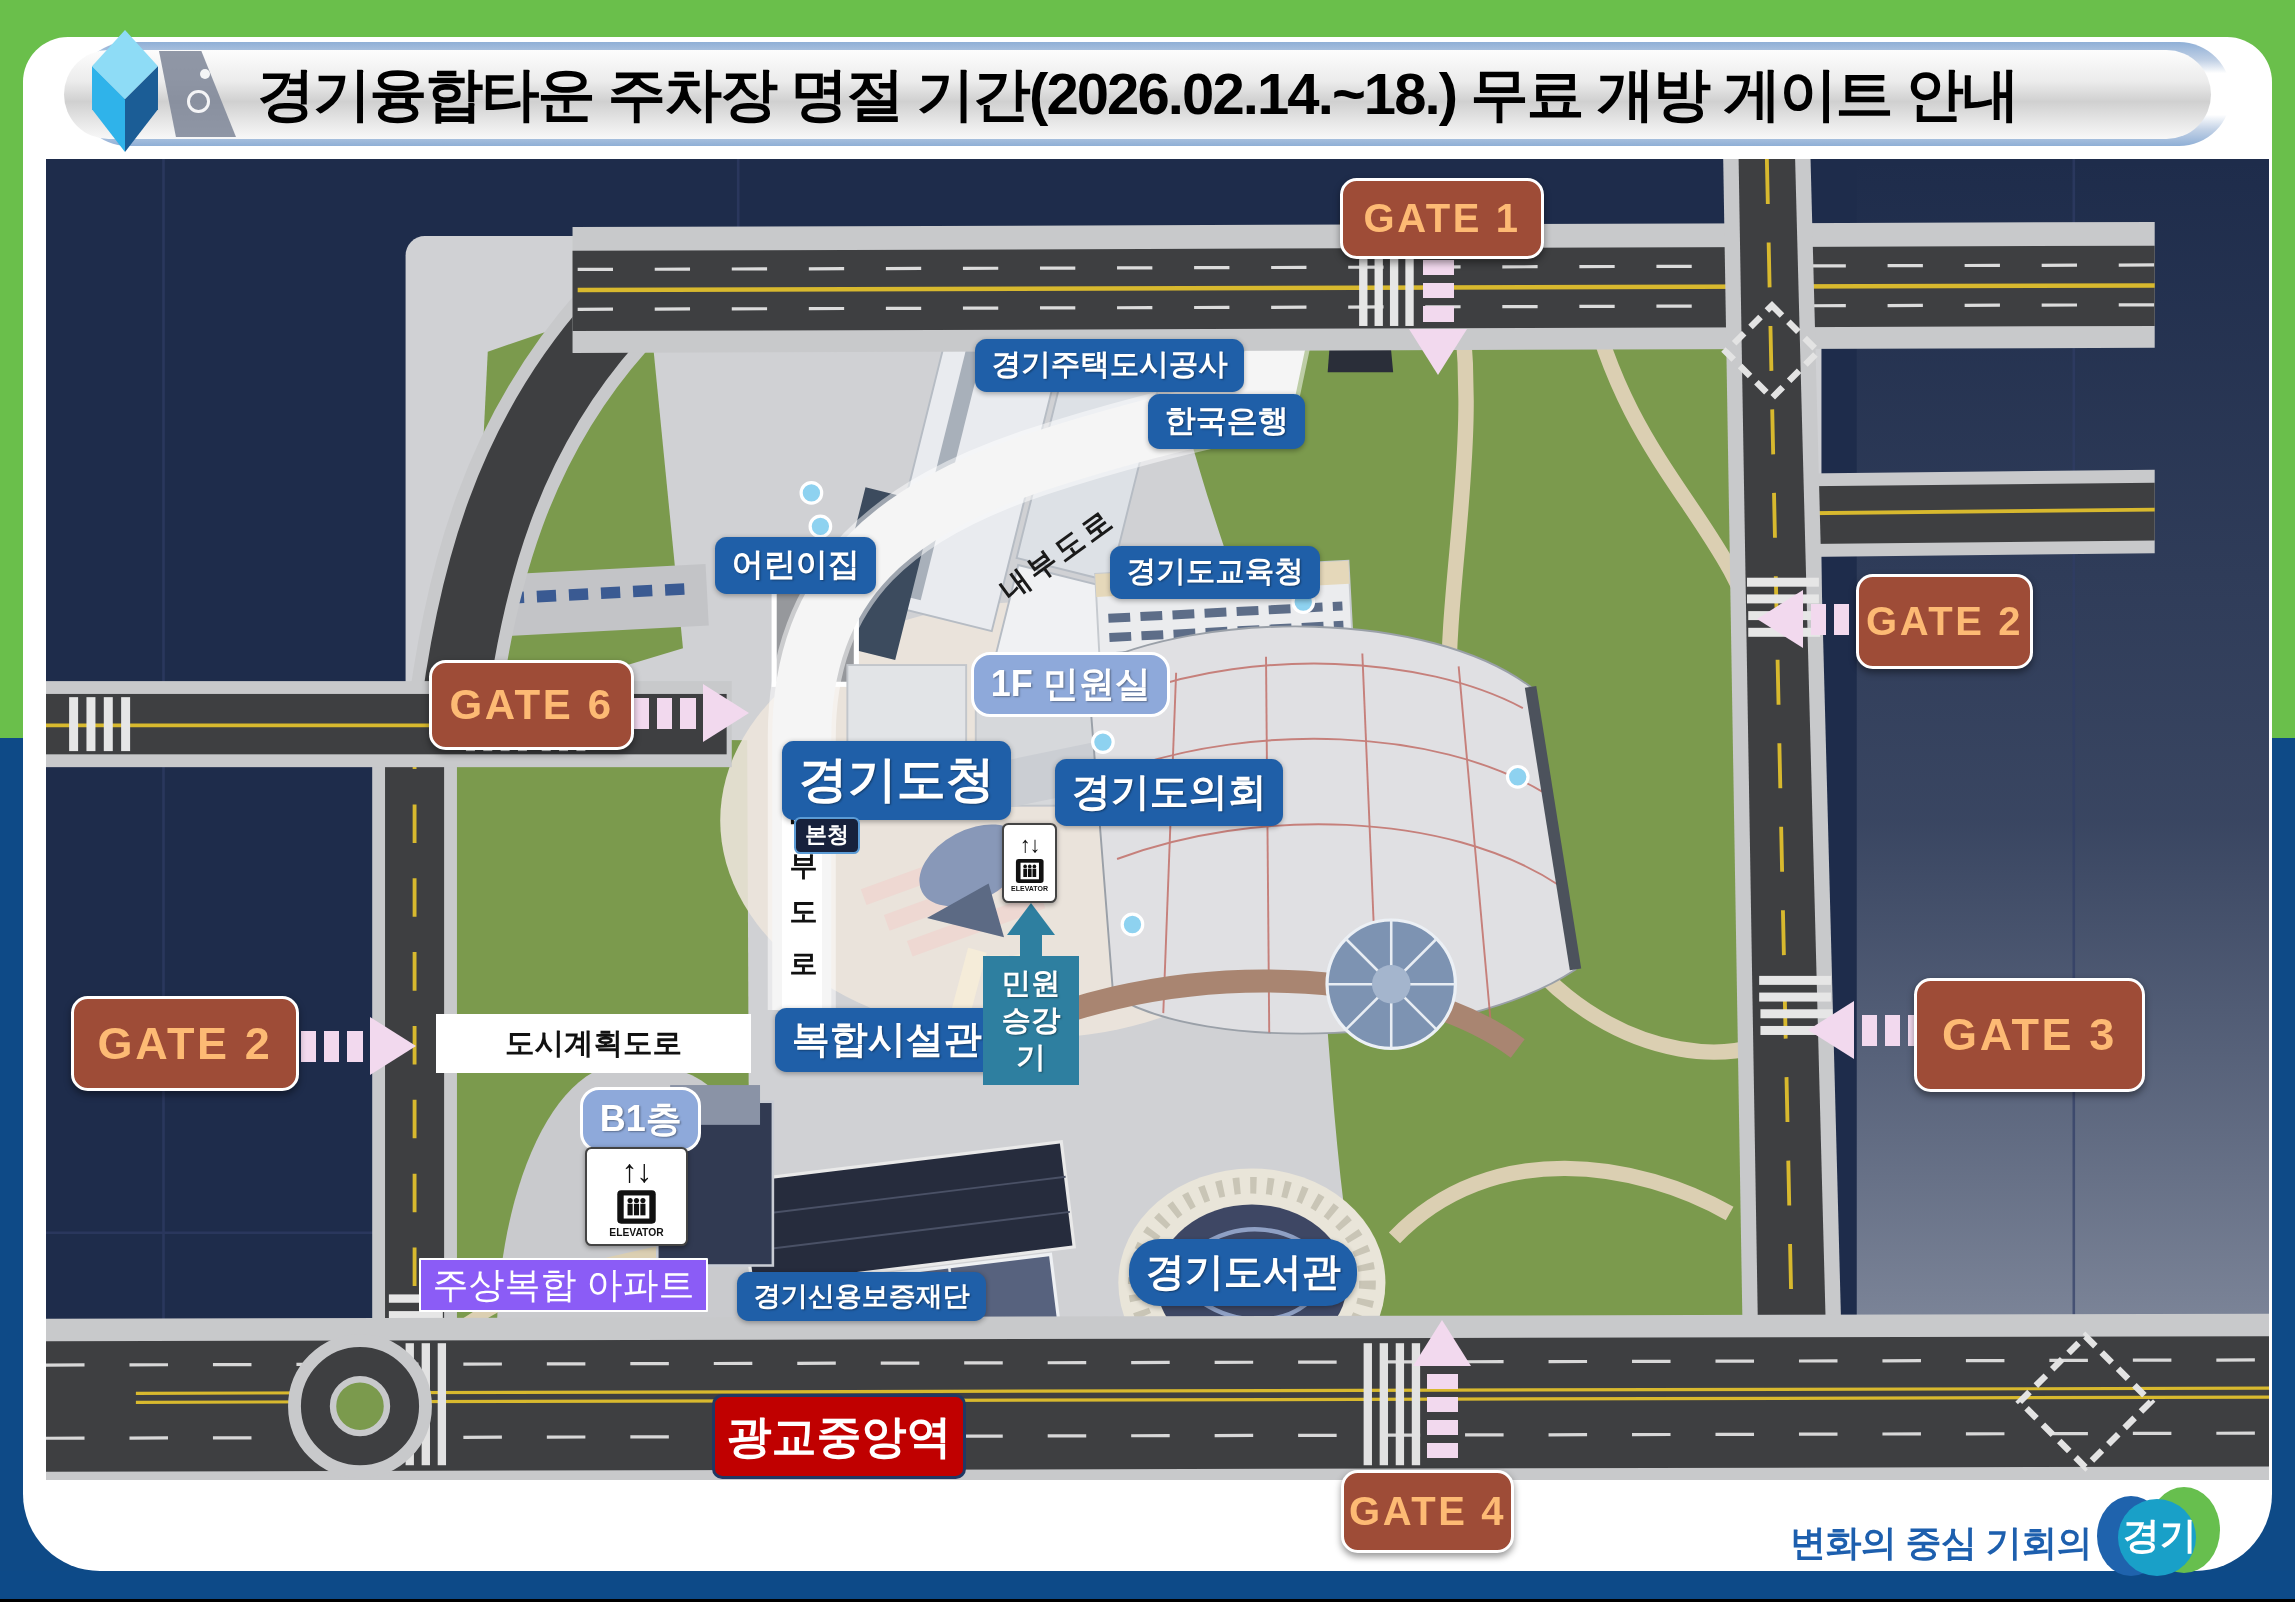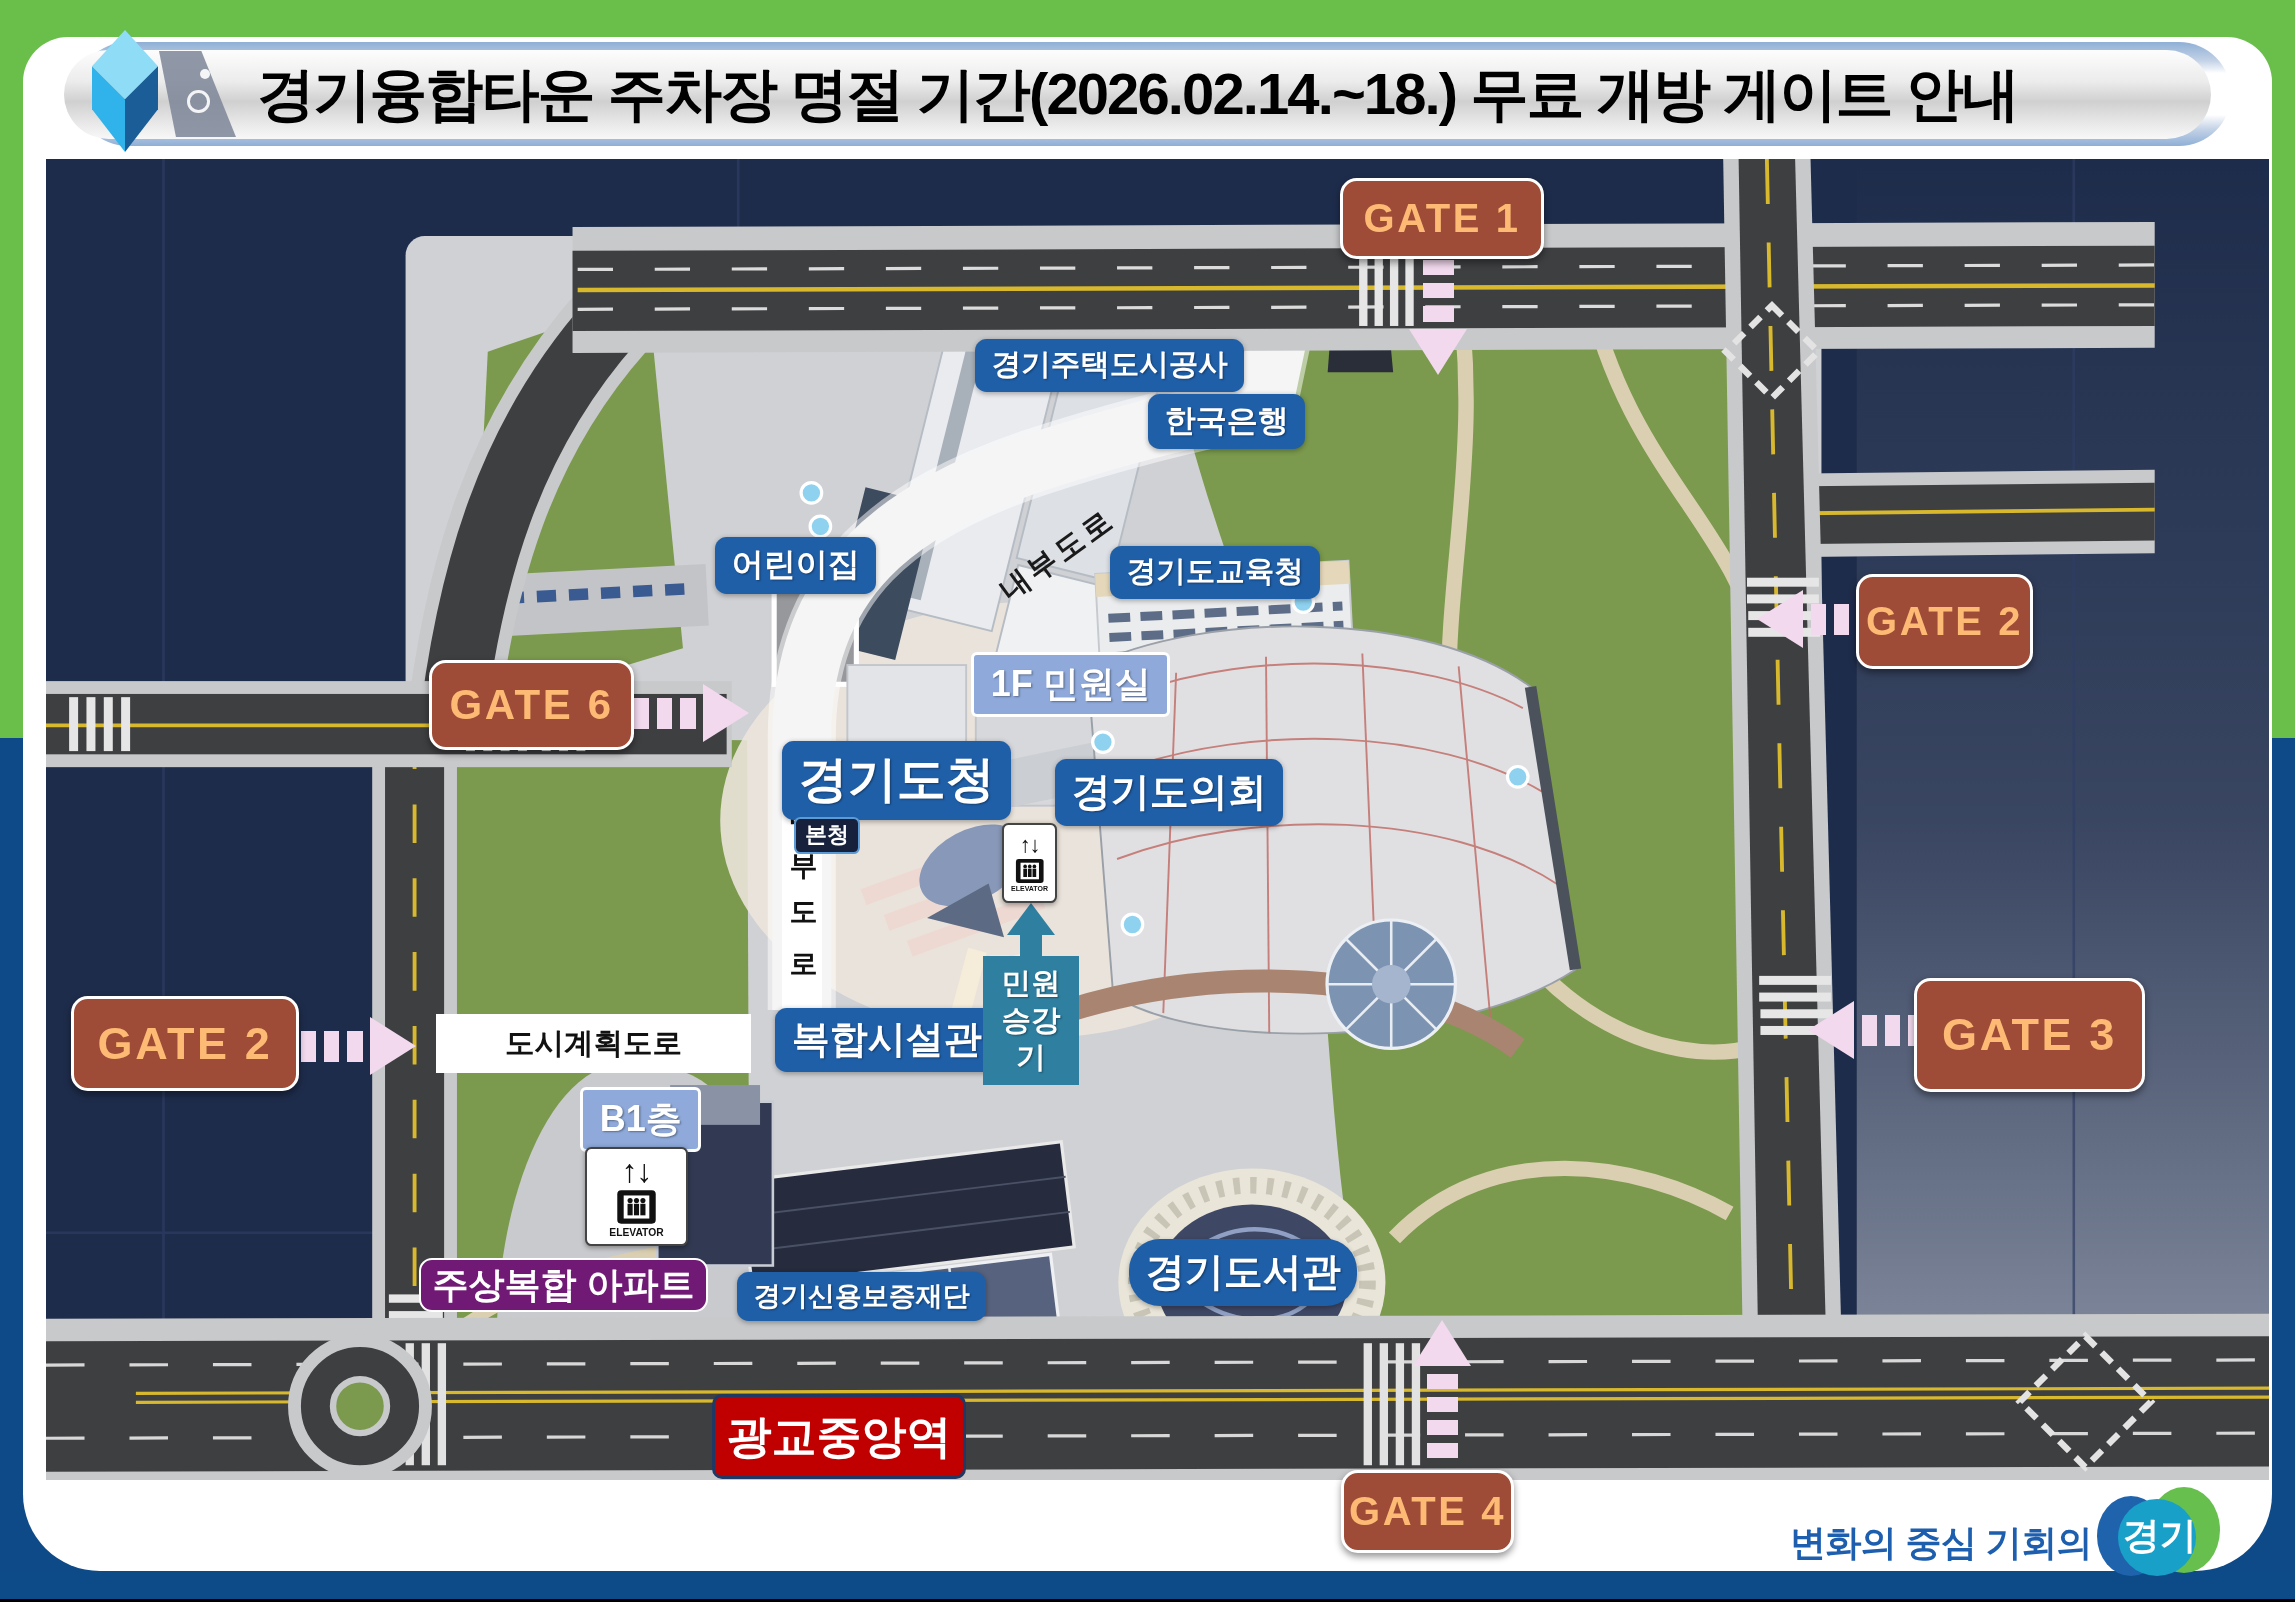--- a/index.html
+++ b/index.html
@@ -31,30 +31,30 @@
 
   
   .gate{position:absolute;background:#9e4c37;border:3.2px solid #fff;border-radius:16.7px;color:#fdba74;
         font-weight:bold;display:flex;align-items:center;justify-content:center;letter-spacing:2.6px;
         box-shadow:0 3.2px 7.7px rgba(0,0,0,.4);z-index:6;}
 
   
   .lblb{position:absolute;background:#1f5fa8;border-radius:11.6px;color:#fff;font-weight:bold;
         padding:6.4px 16.7px;white-space:nowrap;text-shadow:1.3px 1.3px 1.9px rgba(0,0,0,.35);
         box-shadow:0 1.9px 5.1px rgba(0,0,0,.3);z-index:5;}
-  .lbll{position:absolute;background:#8ea9da;border:3.2px solid #fff;border-radius:6px;color:#fff;
+  .lbll{position:absolute;background:#8ea9da;border:3.2px solid #fff;border-radius:19px;color:#fff;
         font-weight:bold;padding:5.1px 16.7px;white-space:nowrap;text-shadow:1.3px 1.3px 1.9px rgba(0,0,0,.35);z-index:5;}
   .lbl-teal{position:absolute;background:#2e7fa0;color:#fff;font-weight:bold;text-align:center;
         padding:9px 11.6px;line-height:1.25;text-shadow:1.3px 1.3px 1.9px rgba(0,0,0,.35);z-index:5;}
   .lbl-boncheong{position:absolute;background:#17213c;border:2.6px solid #5b9bd5;border-radius:6.4px;color:#fff;
         font-weight:bold;padding:1.3px 9px;white-space:nowrap;z-index:5;}
   .lbl-station{position:absolute;background:#c00000;border:3.2px solid #203864;border-radius:10.3px;color:#fff;
         font-weight:bold;display:flex;align-items:center;justify-content:center;white-space:nowrap;z-index:6;}
-  .lbl-apt{position:absolute;background:#701a75;border:2.6px solid #fff;border-radius:13px;color:#fff;
-        font-weight:bold;display:flex;align-items:center;justify-content:center;white-space:nowrap;z-index:5;}
+  .lbl-apt{position:absolute;background:#8b5cf6;border:2.6px solid #fff;border-radius:1px;color:#fff;
+        font-weight:normal;display:flex;align-items:center;justify-content:center;white-space:nowrap;z-index:5;}
   .road-band{position:absolute;background:#fff;color:#111;font-weight:bold;display:flex;align-items:center;
         justify-content:center;white-space:nowrap;z-index:4;}
   .vroad{position:absolute;background:#fff;color:#111;font-weight:bold;writing-mode:vertical-rl;
         text-orientation:upright;letter-spacing:22px;padding-top:9px;text-align:center;z-index:4;}
   .croad{position:absolute;color:#1a1a1a;font-weight:bold;transform:rotate(-36deg);letter-spacing:3.9px;
         white-space:nowrap;z-index:4;}
 
   
   .pa{position:absolute;z-index:4;display:flex;}
   .pa .pd{background:#f2d9ee;}

